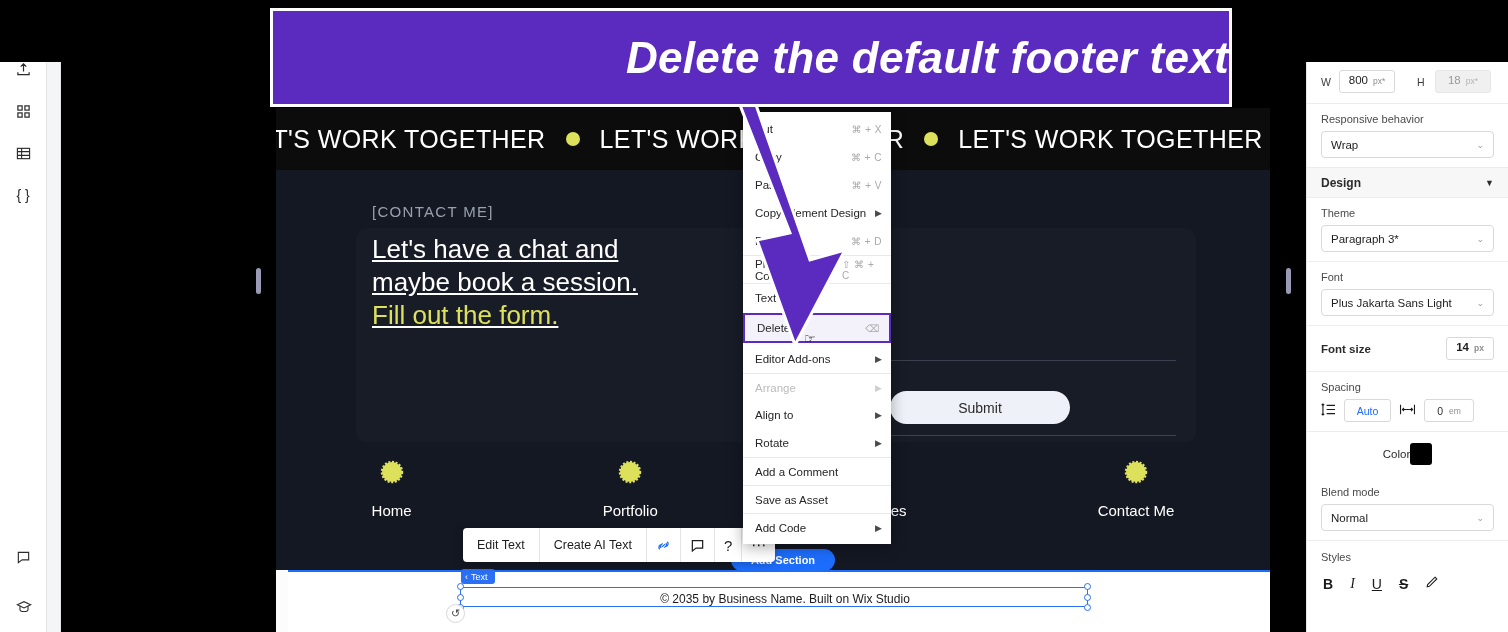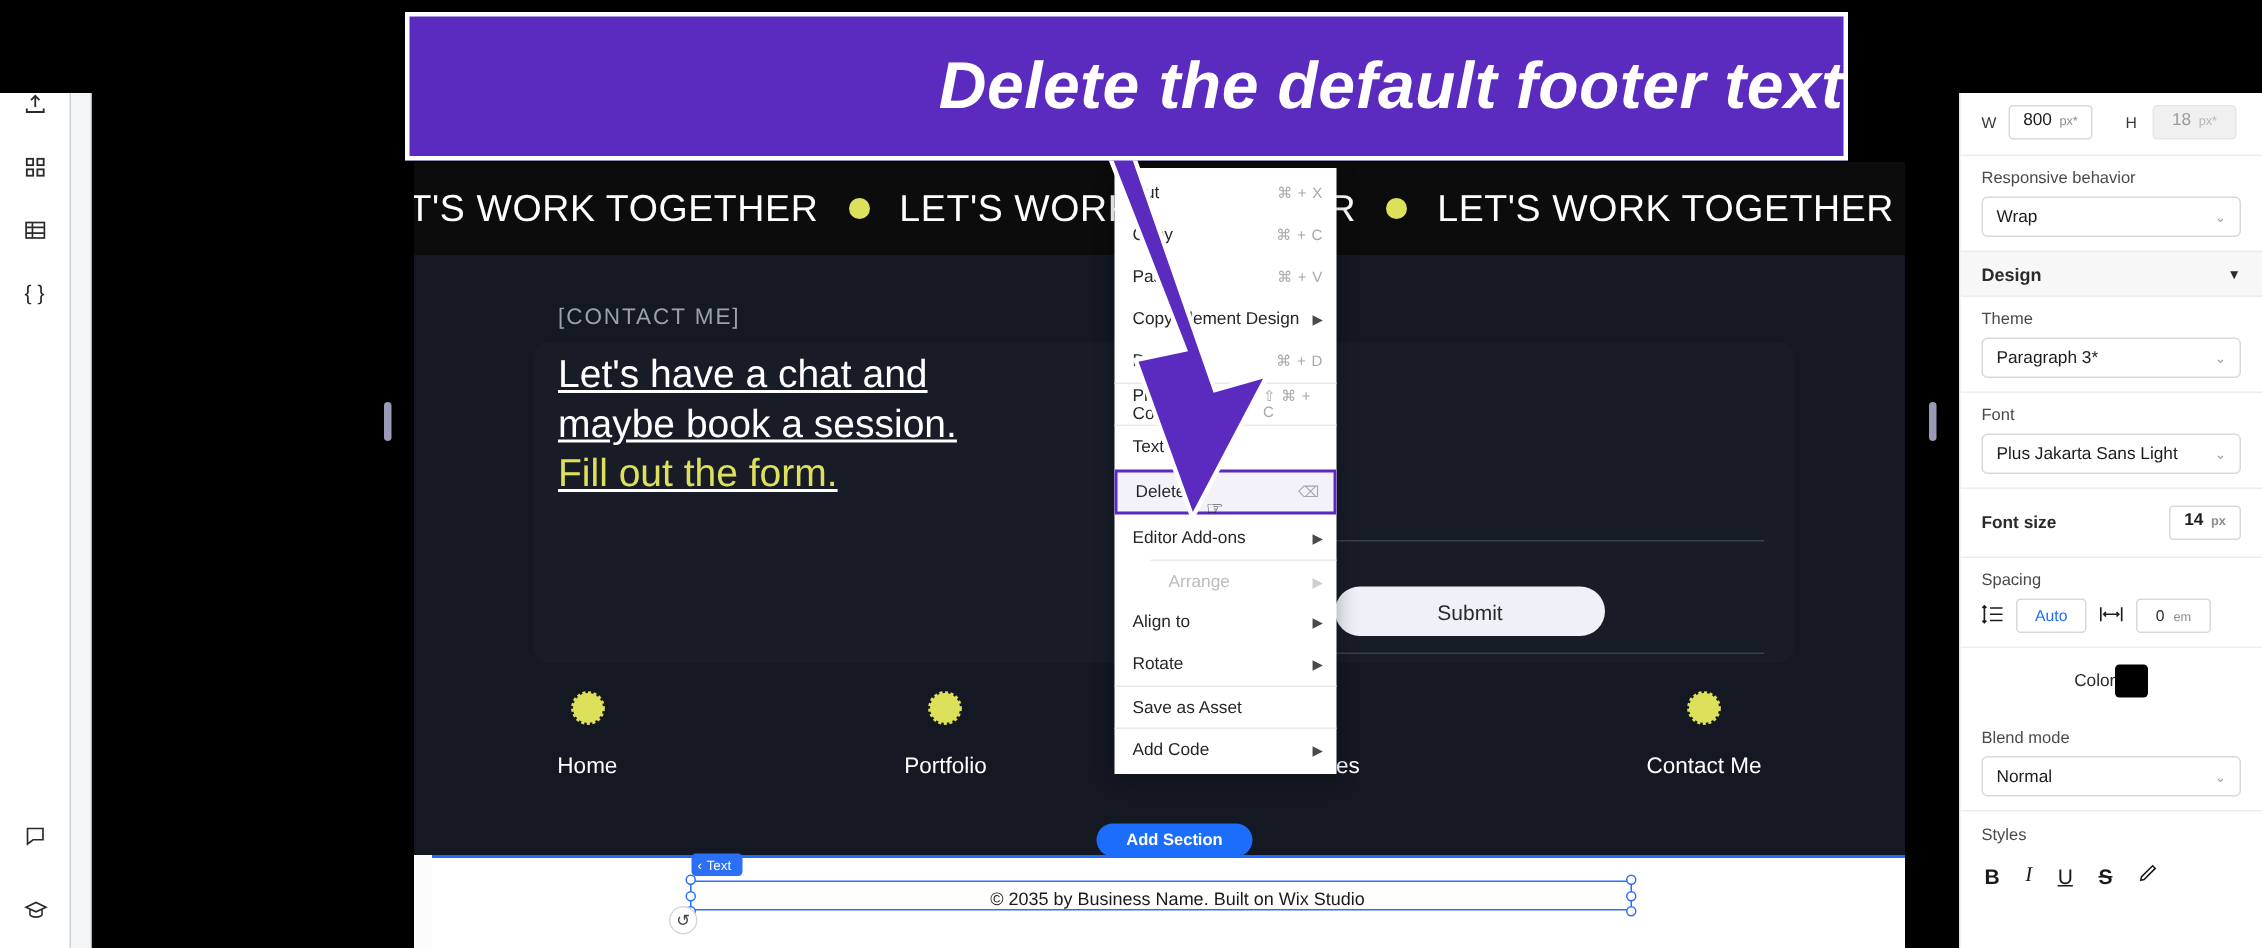--- a/index.html
+++ b/index.html
@@ -143,21 +143,21 @@
     position: absolute; left: 743px; top: 112px; width: 148px;
     background: #fff; box-shadow: 0 3px 14px rgba(0,0,0,.33);
     z-index: 50; padding: 3px 0;
   }
   .ctx-item {
     height: 28px; display: flex; align-items: center;
     padding: 0 9px 0 12px; font-size: 11.5px; color: #262626;
     justify-content: space-between; cursor: pointer;
   }
   .ctx-item.sep-top { border-top: 1px solid #e9e9e9; }
-  .ctx-item.disabled { color: #bcbcbc; margin-left: 24px; }
+  .ctx-item.disabled { color: #bcbcbc; }
   .ctx-sc { font-size: 10px; color: #a8a8a8; letter-spacing: .5px; }
   .ctx-arrow { font-size: 9px; color: #4a4a4a; }
   .ctx-item.selected {
     background: #f3f2fa; border: 2.5px solid #5b2bbf;
     margin: 2px 0; height: 30px;
   }
   .ctx-hand {
     position: absolute; left: 804px; top: 331px; font-size: 13px; color: #111;
     z-index: 55;
   }
@@ -334,20 +334,40 @@
         <div class="sel-handle" style="right:-4px;top:6px;"></div>
         <div class="sel-handle" style="right:-4px;top:16px;"></div>
       </div>
       <div class="undo-circle">↺</div>
     </div>
   </div>
 
   <div class="side-handle" style="left:256px;top:268px;"></div>
   <div class="side-handle" style="left:1286px;top:268px;"></div>
 
+  <div class="text-toolbar">
+    <div class="tt-item">Edit Text</div>
+    <div class="tt-item">
+      <span>Create AI Text</span>
+    </div>
+    <div class="tt-item tt-icon tt-link">
+      <svg width="15" height="15" viewBox="0 0 16 16" fill="none" stroke="#1d6dfc" stroke-width="1.4">
+        <path d="M6.5 9.5l3-3M5.5 10.5a2.3 2.3 0 01 0-3.2l1.6-1.6"></path>
+        <path d="M10.5 5.5a2.3 2.3 0 01 0 3.2l-1.6 1.6"></path>
+        <path d="M4 12a2.8 2.8 0 010-4l1-1M12 4a2.8 2.8 0 010 4l-1 1"></path>
+        </svg>
+    </div>
+    <div class="tt-item tt-icon">
+      <svg width="15" height="15" viewBox="0 0 16 16" fill="none" stroke="#1d1d1d" stroke-width="1.3">
+        <path d="M2.5 2.8h11v8h-7l-4 3z"></path>
+        </svg>
+    </div>
+    <div class="tt-item tt-icon" style="font-size:15px;">?</div>
+    <div class="tt-item tt-icon" style="font-size:15px;">⋯</div>
+  </div>
 
   <div class="ctx-menu">
     <div class="ctx-item">
       <span>Cut</span>
       <span class="ctx-sc">⌘ + X</span>
     </div>
     <div class="ctx-item">
       <span>Copy</span>
       <span class="ctx-sc">⌘ + C</span>
     </div>
@@ -382,20 +402,23 @@
       <span>Arrange</span>
       <span class="ctx-arrow" style="color:#cfcfcf;">▶</span>
     </div>
     <div class="ctx-item">
       <span>Align to</span>
       <span class="ctx-arrow">▶</span>
     </div>
     <div class="ctx-item">
       <span>Rotate</span>
       <span class="ctx-arrow">▶</span>
+    </div>
+    <div class="ctx-item sep-top">
+      <span>Add a Comment</span>
     </div>
     <div class="ctx-item sep-top">
       <span>Save as Asset</span>
     </div>
     <div class="ctx-item sep-top">
       <span>Add Code</span>
       <span class="ctx-arrow">▶</span>
     </div>
   </div>
   <div class="ctx-hand">☞</div>

